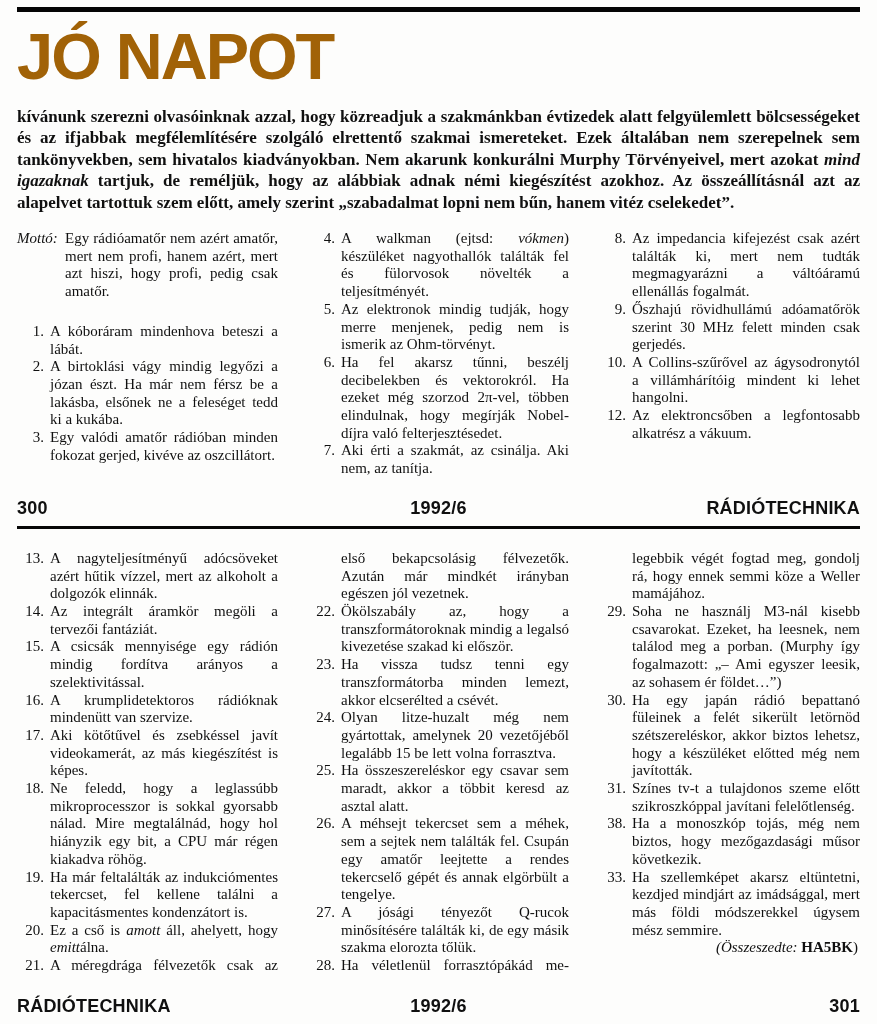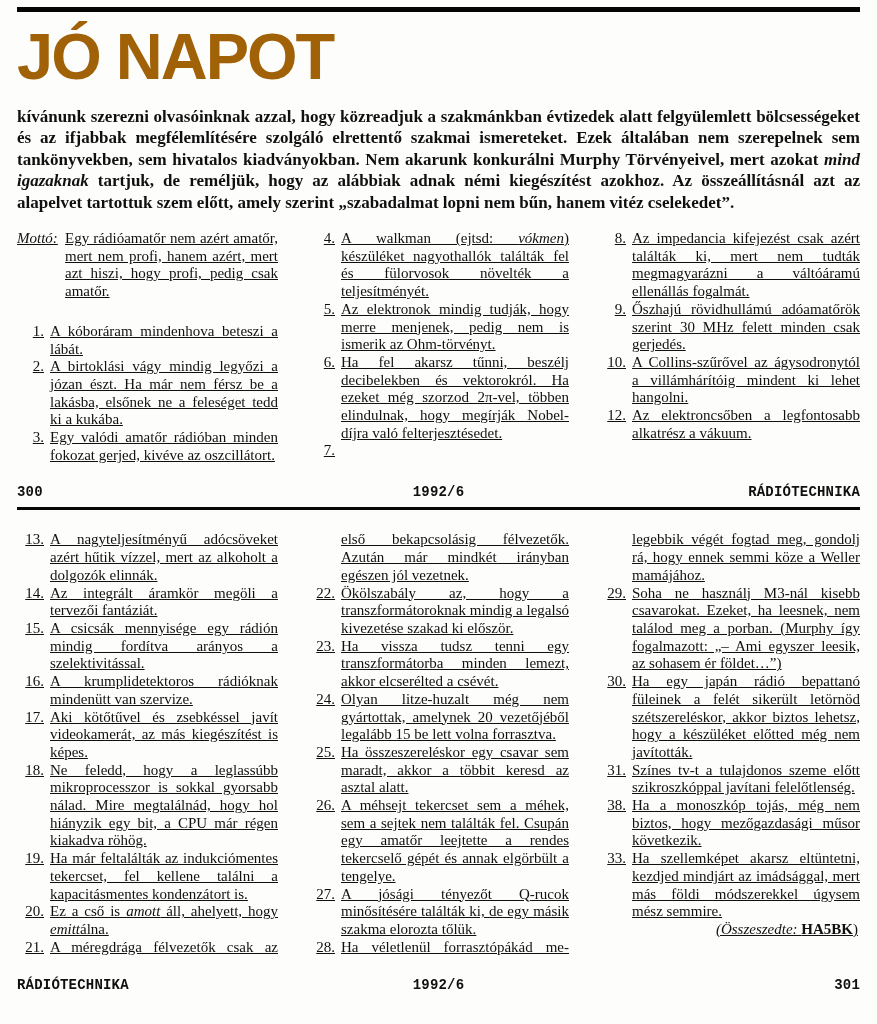--- a/index.html
+++ b/index.html
@@ -20,41 +20,41 @@
   }
 
   .intro {
     font-weight: bold; font-size: 17px; line-height: 21.4px;
     text-align: justify;
   }
 
   .columns { display: flex; gap: 30px; margin-top: 17px; }
   .column {
     flex: 1 1 0; min-width: 0;
-    font-size: 15px; line-height: 17.7px; text-align: justify; text-decoration: underline;
+    font-size: 15px; line-height: 17.7px; text-align: justify;
   }
 
   .motto { display: flex; margin-bottom: 22px; }
   .motto .label { flex: 0 0 48px; font-style: italic; }
   .motto .mtxt { flex: 1; }
 
   .item { display: flex; }
   .item .num { flex: 0 0 33px; text-align: right; padding-right: 6px; }
   .item .txt { flex: 1; min-width: 0; }
   .item.stretch .txt { text-align-last: justify; }
 
   .it { font-style: italic; }
   .bd { font-weight: bold; }
 
   .byline { text-align: right; padding-right: 2px; }
 
   .footer-row {
     display: grid; grid-template-columns: 1fr auto 1fr; align-items: baseline;
-    font-family: Liberation Mono, monospace; font-weight: bold;
-    font-size: 14px; letter-spacing: 0.2px;
+    font-family: Liberation Sans, sans-serif; font-weight: bold;
+    font-size: 18px; letter-spacing: 0.2px;
     margin-top: 20px;
   }
   .footer-row .c { text-align: center; }
   .footer-row .r { text-align: right; }
 
   .mid-rule { height: 3px; background: #070707; margin-top: 7px; }
   .section-2 { margin-top: 21px; }
   .footer-bottom { margin-top: 21px; }
 </style>
 </head>
@@ -97,20 +97,21 @@
       <div class="item">
         <span class="num">5.</span>
         <span class="txt"><span>Az elektronok mindig tudják, hogy merre menjenek, pedig nem is ismerik az Ohm-törvényt.</span></span>
       </div>
       <div class="item">
         <span class="num">6.</span>
         <span class="txt"><span>Ha fel akarsz tűnni, beszélj decibelekben és vektorokról. Ha ezeket még szorzod 2π-vel, többen elindulnak, hogy megírják Nobel-díjra való felterjesztésedet.</span></span>
       </div>
       <div class="item">
         <span class="num">7.</span>
+        <span class="txt"><span>Aki érti a szakmát, az csinálja. Aki nem, az tanítja.</span></span>
       </div>
     </div>
 
     <div class="column">
       <div class="item">
         <span class="num">8.</span>
         <span class="txt"><span>Az impedancia kifejezést csak azért találták ki, mert nem tudták megmagyarázni a váltóáramú ellenállás fogalmát.</span></span>
       </div>
       <div class="item">
         <span class="num">9.</span>

